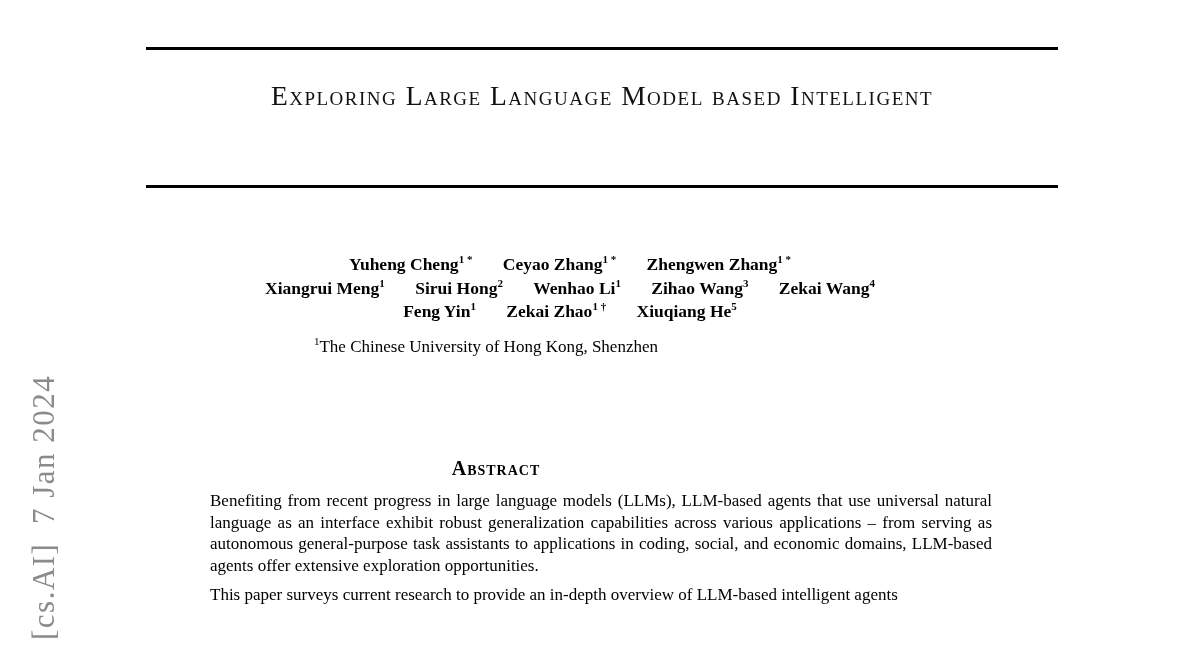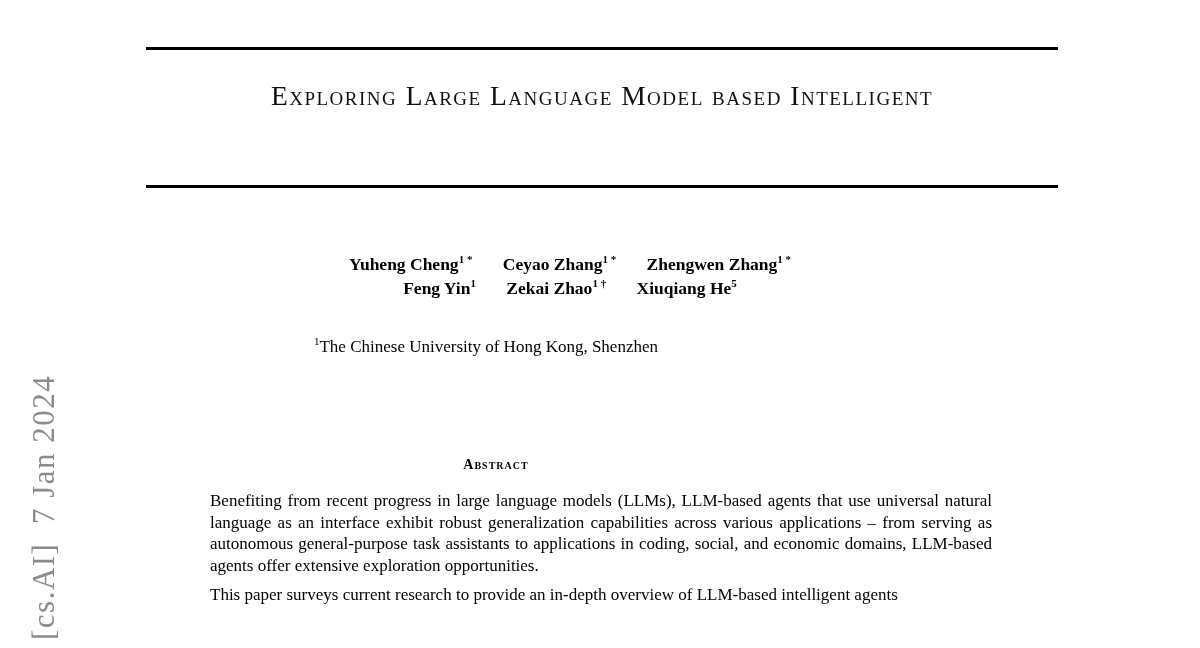--- a/index.html
+++ b/index.html
@@ -82,21 +82,21 @@
   .affil { margin: 0 12px; white-space: nowrap; }
 
   .abstract-heading {
     position: absolute;
     left: 0;
     top: 457px;
     width: 992px;
     text-align: center;
     font-weight: bold;
     font-variant: small-caps;
-    font-size: 14px;
+    font-size: 20px;
     letter-spacing: 1px;
   }
 
   .abstract-body {
     position: absolute;
     left: 210px;
     top: 490px;
     width: 782px;
     font-size: 17px;
     line-height: 21.7px;
@@ -119,20 +119,27 @@
 
 <div class="rule rule-bottom"></div>
 
 <div class="authors-block">
   <div>
     <span class="author"><span>Yuheng Cheng</span><sup>1 *</sup></span>
     <span class="author"><span>Ceyao Zhang</span><sup>1 *</sup></span>
     <span class="author"><span>Zhengwen Zhang</span><sup>1 *</sup></span>
   </div>
   <div>
+    <span class="author"><span>Xiangrui Meng</span><sup>1</sup></span>
+    <span class="author"><span>Sirui Hong</span><sup>2</sup></span>
+    <span class="author"><span>Wenhao Li</span><sup>1</sup></span>
+    <span class="author"><span>Zihao Wang</span><sup>3</sup></span>
+    <span class="author"><span>Zekai Wang</span><sup>4</sup></span>
+  </div>
+  <div>
     <span class="author"><span>Feng Yin</span><sup>1</sup></span>
     <span class="author"><span>Zekai Zhao</span><sup>1 †</sup></span>
     <span class="author"><span>Xiuqiang He</span><sup>5</sup></span>
   </div>
 </div>
 
 <div class="affiliations-block">
   <div>
     <span class="affil"><sup>1</sup><span>The Chinese University of Hong Kong, Shenzhen</span></span>
   </div>

